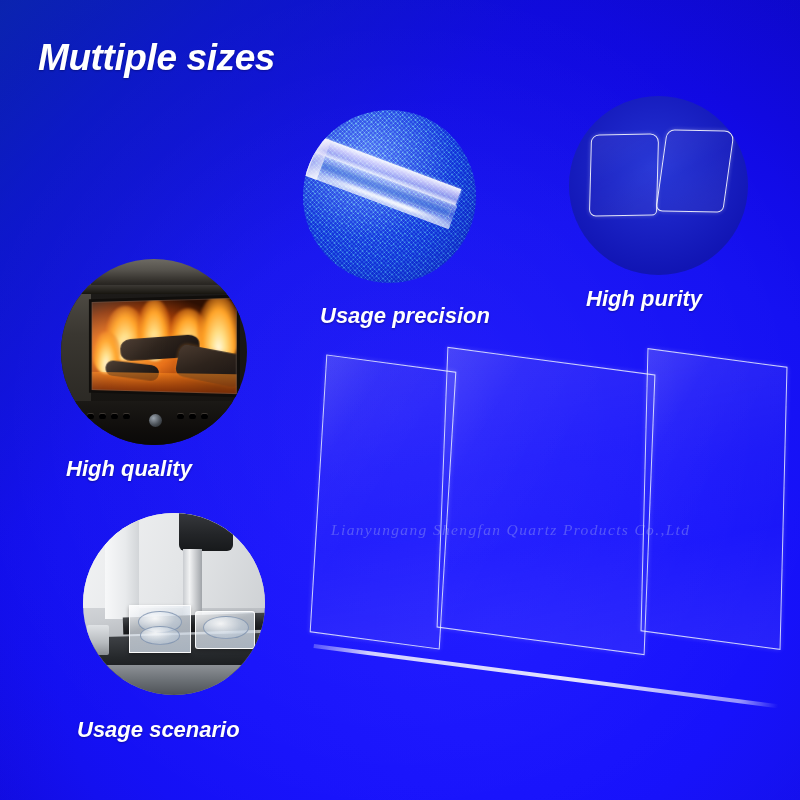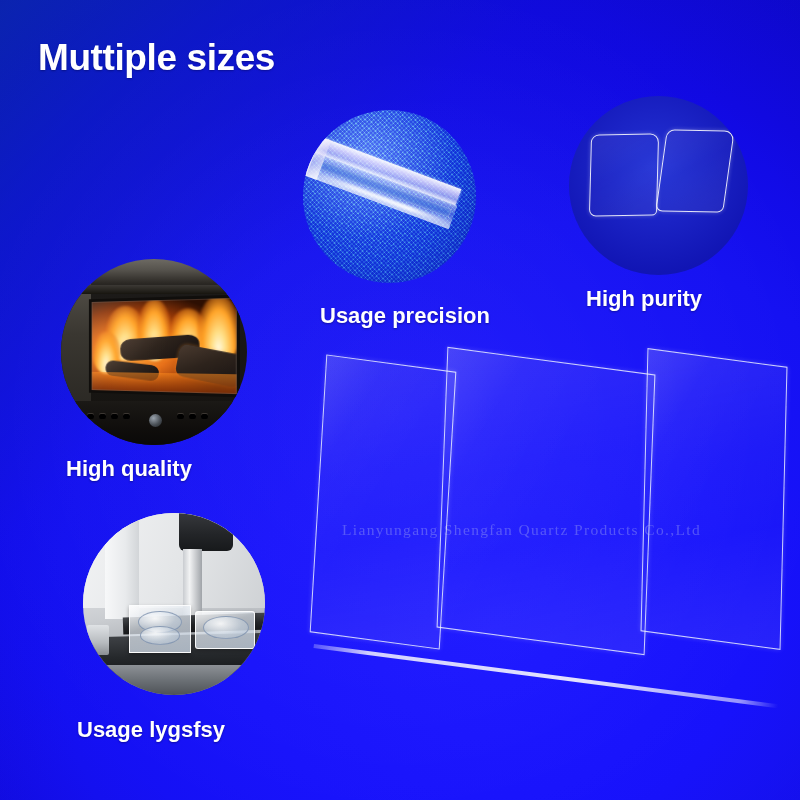--- a/index.html
+++ b/index.html
@@ -7,20 +7,21 @@
     padding: 0;
     background: #000;
   }
   #stage {
     position: relative;
     width: 800px;
     height: 800px;
     overflow: hidden;
     font-family: "Liberation Sans", sans-serif;
     background: #1414f5;
+    font-style: italic;
   }
 
   
   .bg-base {
     position: absolute;
     inset: 0;
     background:
       radial-gradient(ellipse 120% 110% at 62% 78%,
         #1b16ff 0%,
         #1712fb 26%,
@@ -369,21 +370,21 @@
     position: absolute;
     left: 261px; top: 380px;
     font-size: 29px;
     color: rgba(225,232,245,0.40);
     letter-spacing: 0.3px;
     white-space: nowrap;
     text-shadow: 0 1px 1px rgba(0,0,60,0.18);
   }
   .wm-company {
     position: absolute;
-    left: 342px; top: 521px;
+    left: 331px; top: 521px;
     font-family: "Liberation Serif", serif;
     font-size: 15.5px;
     color: rgba(205,215,240,0.30);
     letter-spacing: 1.35px;
     white-space: nowrap;
   }
 </style>
 </head>
 <body>
 
@@ -458,21 +459,21 @@
     <div class="sample" id="sample-a">
       <div class="sample-lens" id="lens-a"></div>
       <div class="sample-lens" id="lens-a2"></div>
     </div>
     <div class="sample" id="sample-b">
       <div class="sample-lens" id="lens-b"></div>
     </div>
     <div class="clamp"></div>
     <div class="lab-deck"></div>
   </div>
-  <div class="feature-label" id="lb-usage">Usage lygsfsy</div>
+  <div class="feature-label" id="lb-usage">Usage scenario</div>
 
   <div id="main-plates">
     <div class="mplate" id="mp1">
       <div class="mplate-glint"></div>
     </div>
     <div class="mplate" id="mp2">
       <div class="mplate-glint"></div>
     </div>
     <div class="mplate" id="mp3">
       <div class="mplate-glint"></div>

